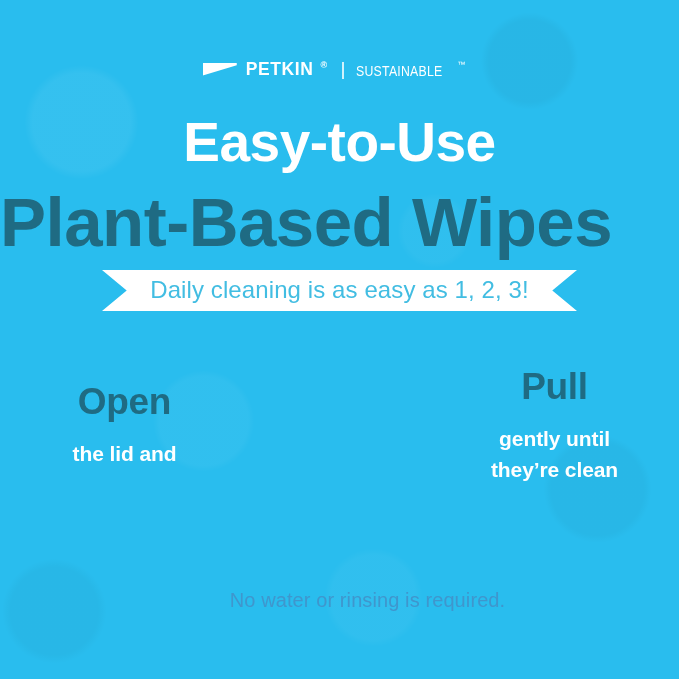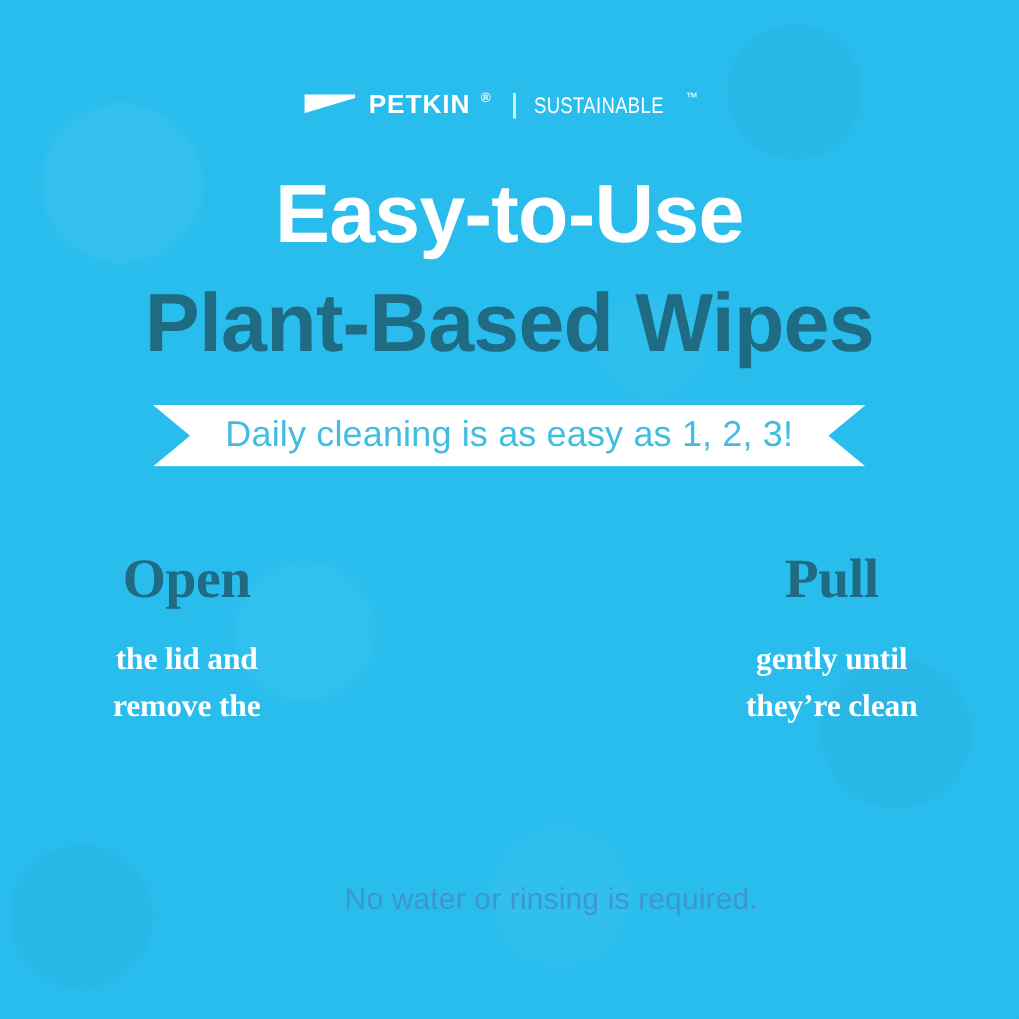--- a/index.html
+++ b/index.html
@@ -103,23 +103,23 @@
     font-size: 55px;
     font-weight: bold;
     letter-spacing: -0.5px;
     line-height: 1.08;
   }
   .headline-2 {
     position: absolute;
     top: 186px;
     left: 0;
     width: 679px;
-    text-align: center;
+    text-align: left;
     color: #1f6b83;
-    font-size: 55px;
+    font-size: 69px;
     font-weight: bold;
     letter-spacing: -0.5px;
     line-height: 1.08;
   }
   .ribbon-inner {
     position: absolute;
     top: 270px;
     left: 102px;
     width: 475px;
     height: 41px;
@@ -143,21 +143,20 @@
 
   
   .steps {
     position: absolute;
     top: 368px;
     left: 22px;
     width: 635px;
     display: flex;
     align-items: center;
     justify-content: space-between;
-    font-family: Liberation Serif, serif;
   }
   .step {
     width: 205px;
     text-align: center;
   }
   .step-title {
     color: #1f6b83;
     font-size: 37px;
     font-weight: bold;
     letter-spacing: -0.3px;
@@ -207,21 +206,20 @@
   <div class="ribbon-inner">
     <span class="ribbon-text">Daily cleaning is as easy as 1, 2, 3!</span>
   </div>
 
   <div class="steps">
 
     <div class="step">
       <div class="step-title">Open</div>
       <div class="step-body">
         <div>the lid and</div>
-        <div>remove the</div>
       </div>
     </div>
 
 
     <div class="step">
       <div class="step-title">Pull</div>
       <div class="step-body">
         <div>gently until</div>
         <div>they’re clean</div>
       </div>

